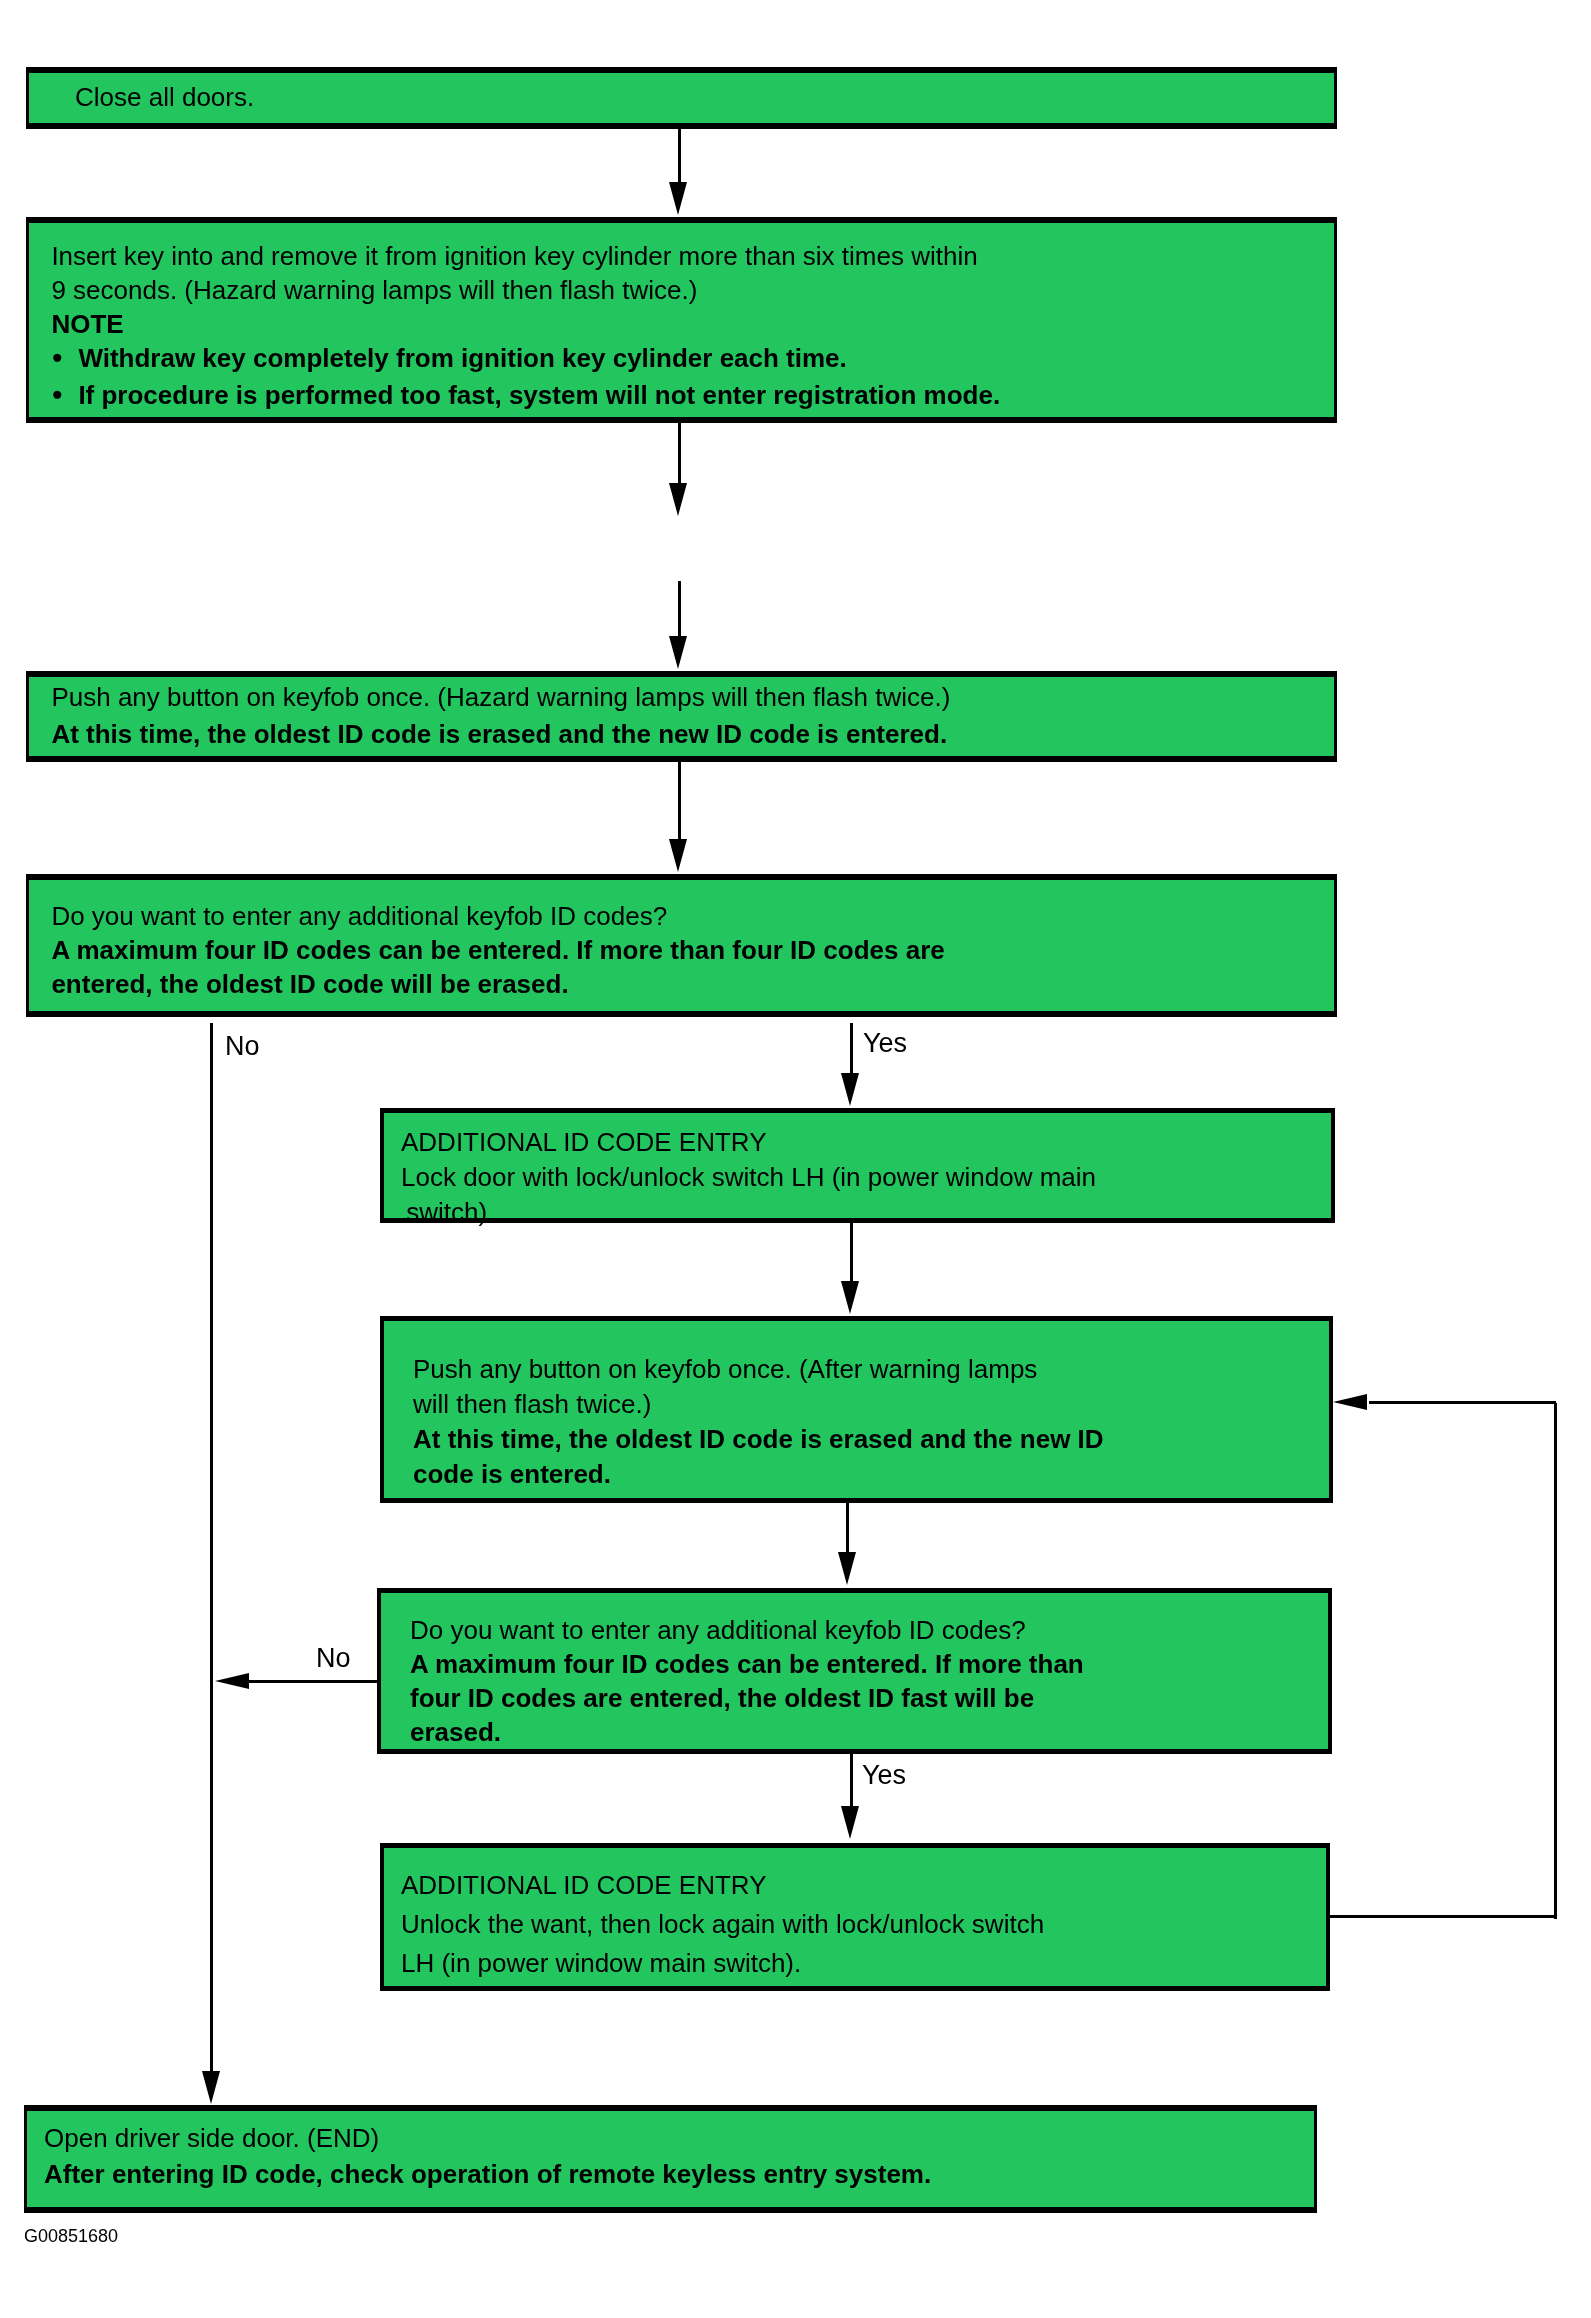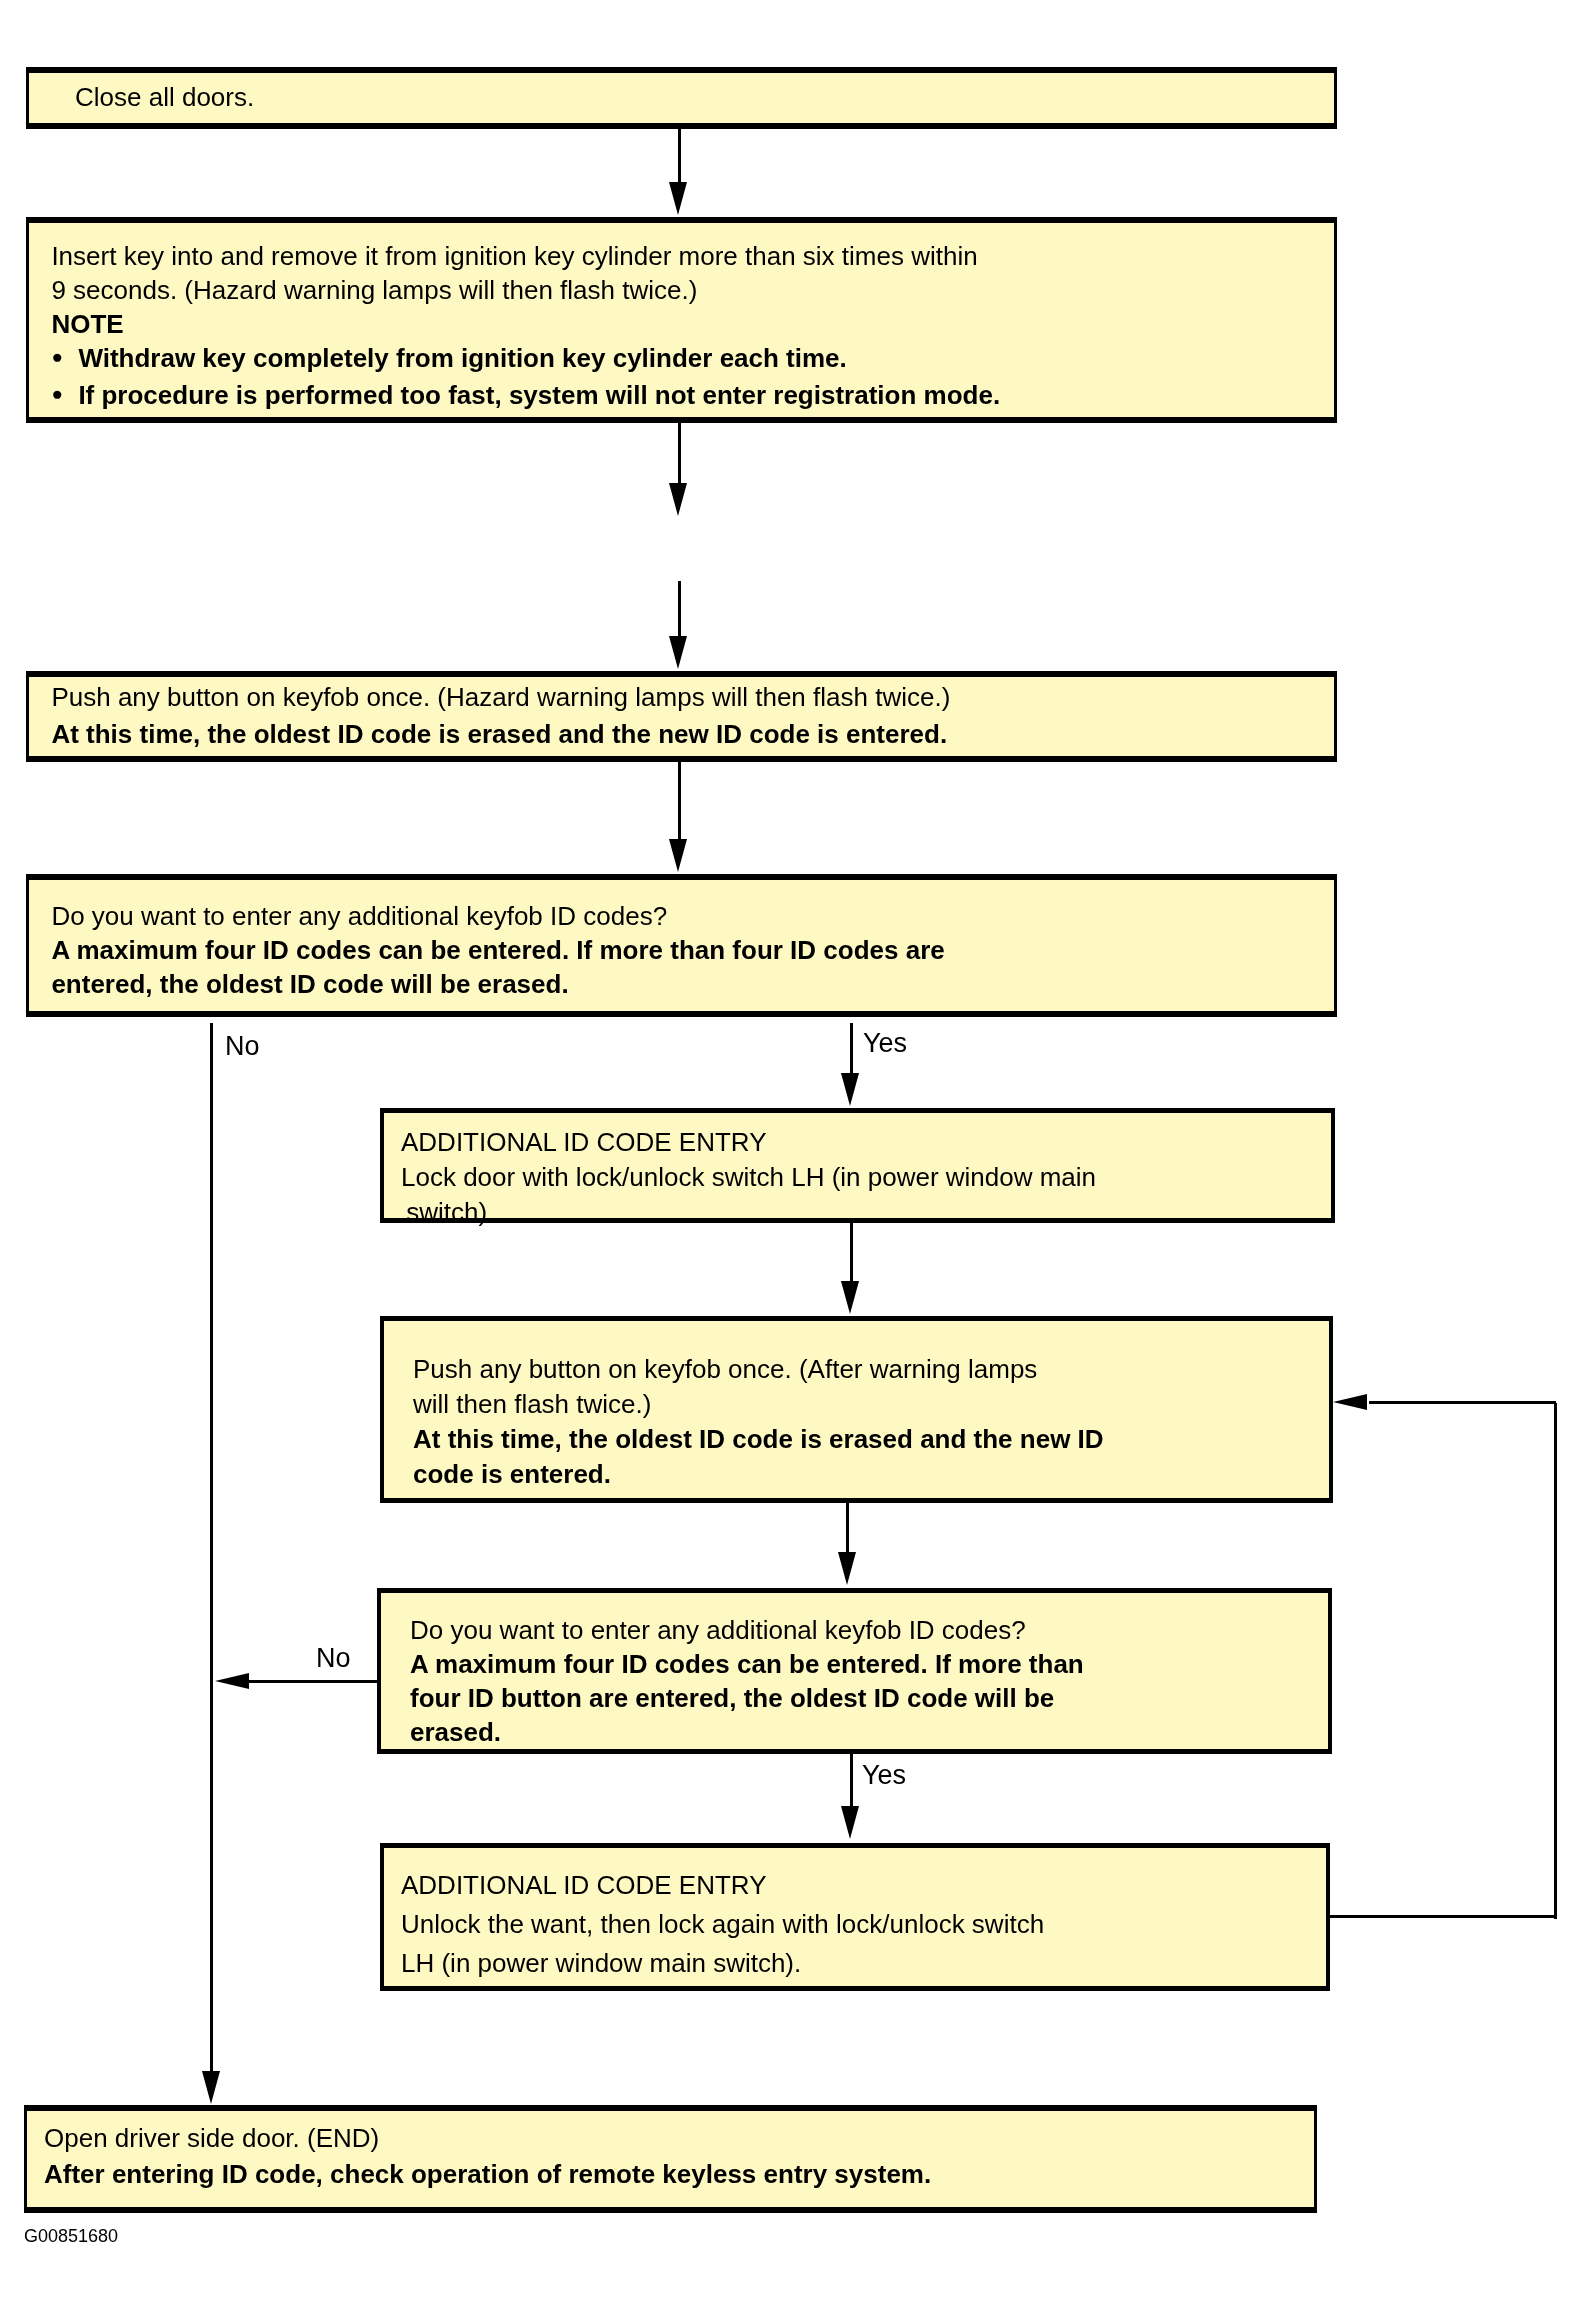--- a/index.html
+++ b/index.html
@@ -10,21 +10,21 @@
     background:#ffffff;
     font-family:"Liberation Sans", sans-serif;
     color:#000;
   }
   .box{
     position:absolute;
     box-sizing:border-box;
     border:3.4px solid #000;
     border-top-width:6.9px;
     border-bottom-width:6.9px;
-    background:#fef9c3;
+    background:#22c55e;
   }
   .box.inner{
     border-width:5.2px 4.3px;
   }
   .tline{
     font-size:26px;
     line-height:34px;
     white-space:nowrap;
     font-weight:400;
   }
@@ -127,21 +127,21 @@
     <div class="tline b" style="line-height:35px;">At this time, the oldest ID code is erased and the new ID</div>
     <div class="tline b" style="line-height:35px;">code is entered.</div>
   </div>
 
   <div class="vline" style="left:846px;top:1503px;height:51px;"></div>
   <div class="head-down" style="left:838px;top:1552px;"></div>
 
   <div class="box inner" style="left:377px;top:1588px;width:955px;height:166px;padding:20px 0 0 29px;">
     <div class="tline">Do you want to enter any additional keyfob ID codes?</div>
     <div class="tline b">A maximum four ID codes can be entered. If more than</div>
-    <div class="tline b">four ID button are entered, the oldest ID code will be</div>
+    <div class="tline b">four ID codes are entered, the oldest ID fast will be</div>
     <div class="tline b">erased.</div>
   </div>
 
   <div class="lbl" style="left:316px;top:1644px;">No</div>
   <div class="hline" style="left:248px;top:1680px;width:129px;"></div>
   <div class="head-left" style="left:215px;top:1673px;"></div>
 
   <div class="lbl" style="left:862px;top:1761px;">Yes</div>
   <div class="vline" style="left:850px;top:1754px;height:53px;"></div>
   <div class="head-down" style="left:841px;top:1806px;"></div>

